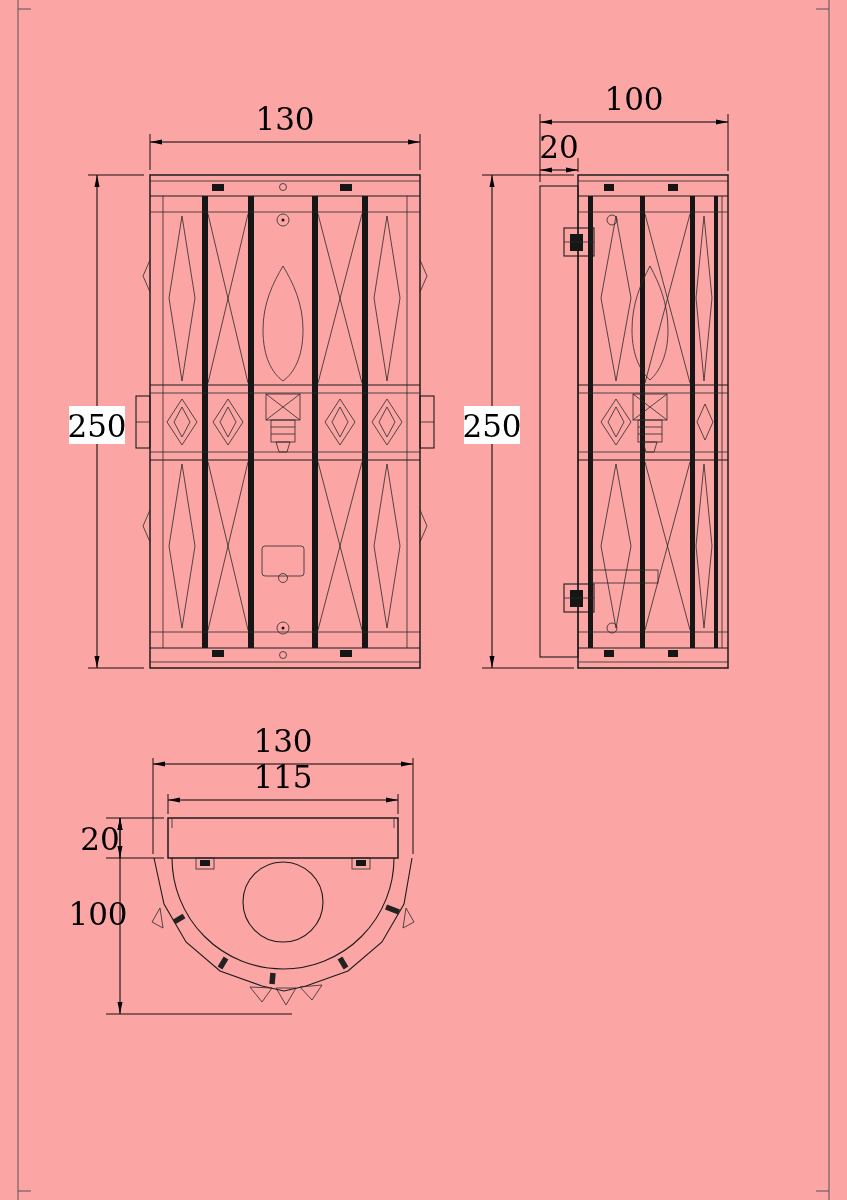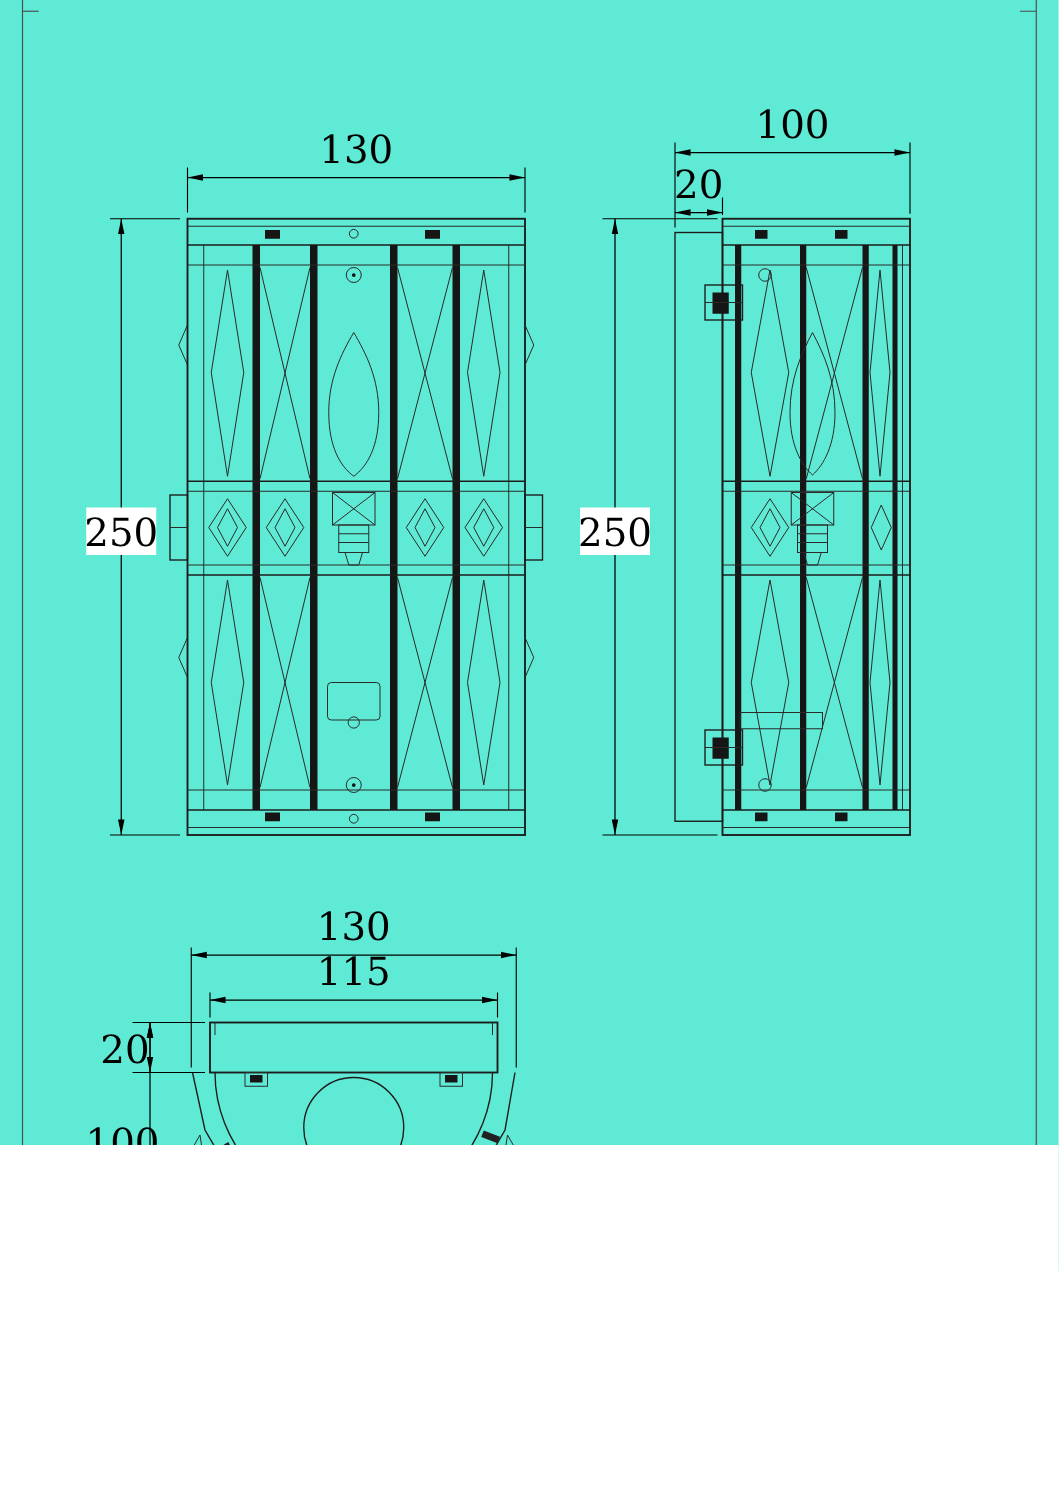--- a/index.html
+++ b/index.html
@@ -1,16 +1,16 @@
 <!DOCTYPE html>
 <html><head>
 <meta charset="utf-8">
 <style>
   html,body { margin:0; padding:0; background:#fff; }
-  .page { position:relative; width:847px; height:916px; background:#5eead4; overflow:hidden;
+  .page { position:relative; width:847px; height:1200px; background:#fca5a5; overflow:hidden;
           font-family:"DejaVu Serif", serif; }
   svg { display:block; }
   .ln   { fill:none; stroke:#1c1c1c; stroke-width:1.1; }
   .bold { stroke-width:1.5; }
   .thin { fill:none; stroke:#2a2a2a; stroke-width:0.8; }
   .dark { fill:#161616; stroke:none; }
   .dim  { fill:none; stroke:#000; stroke-width:1; }
   .ext  { fill:none; stroke:#000; stroke-width:0.9; }
   .dimtxt { font-family:"DejaVu Serif", serif; font-size:31px; fill:#000; text-anchor:middle; }
   .wbg  { fill:#fff; stroke:none; }

